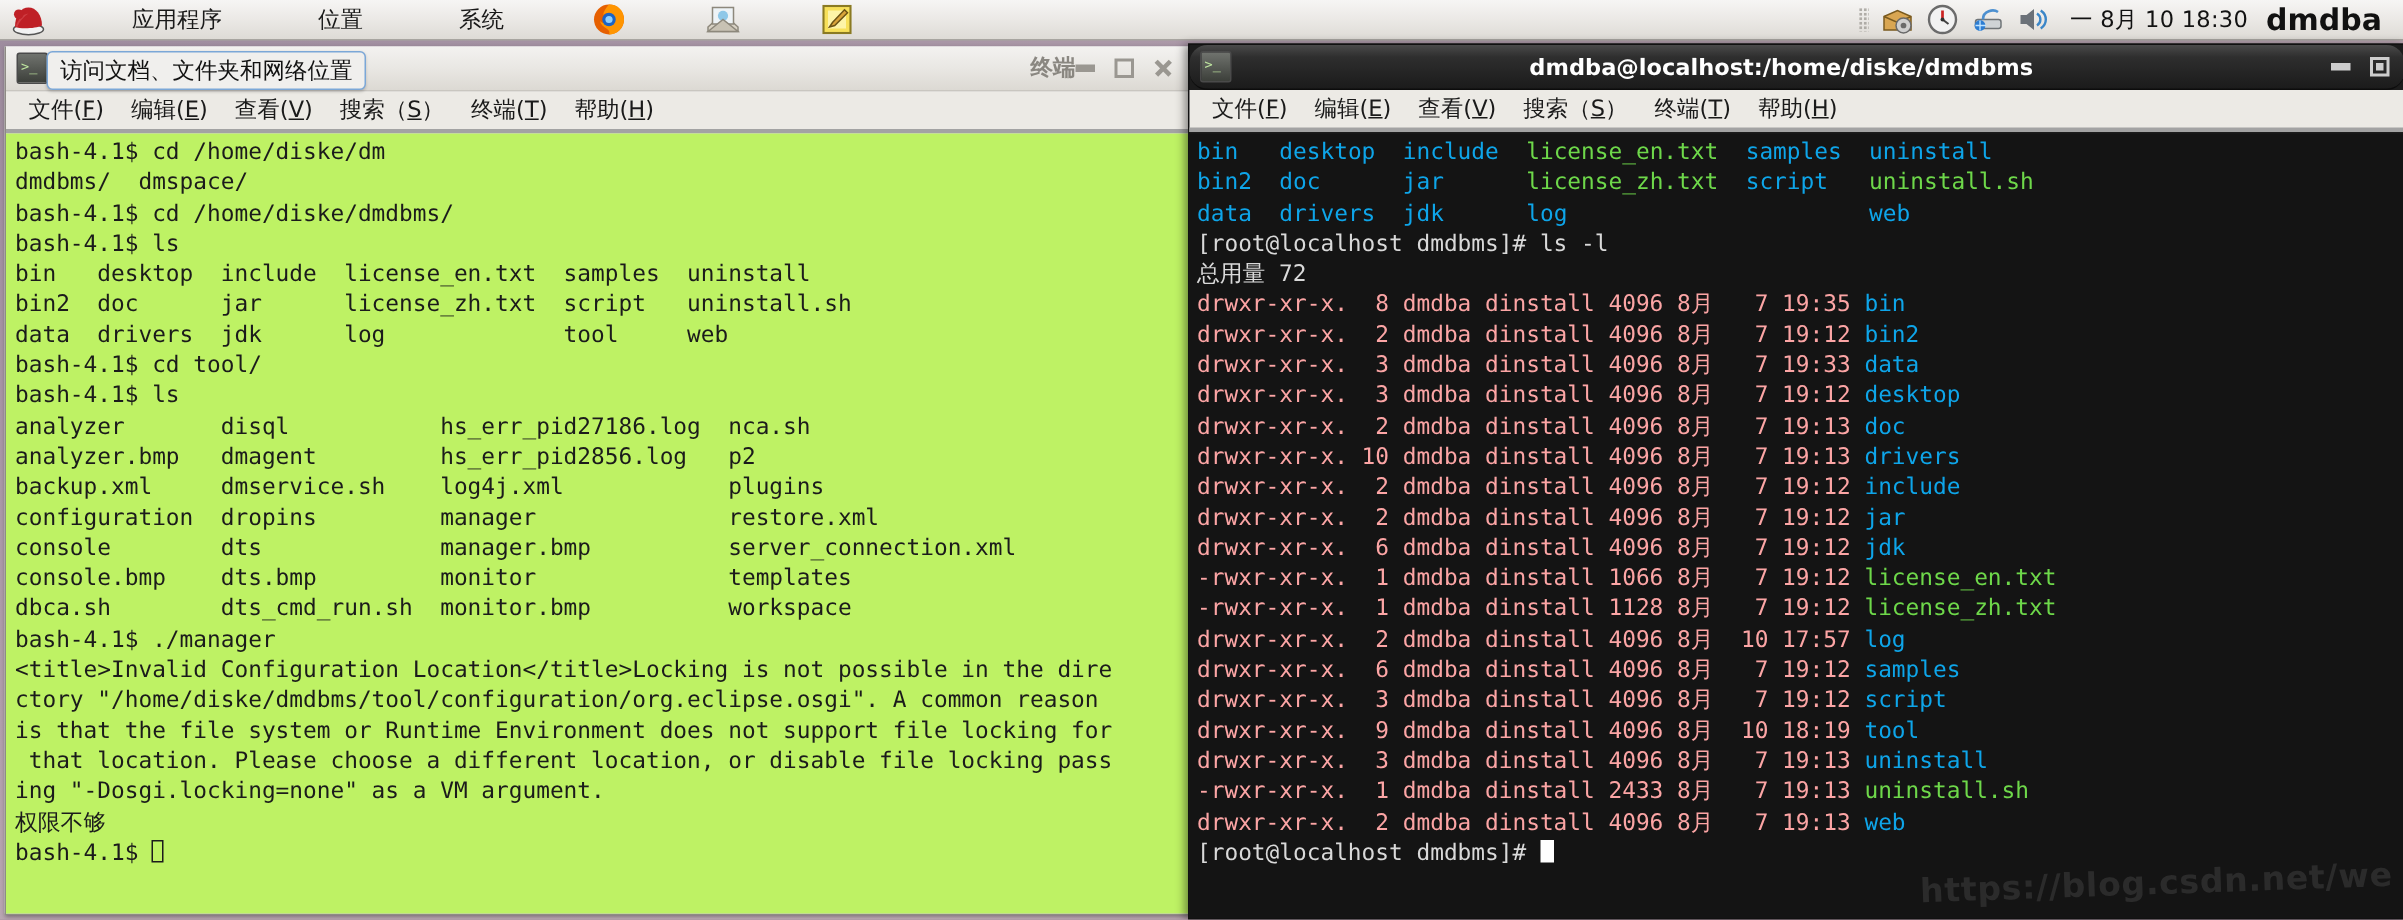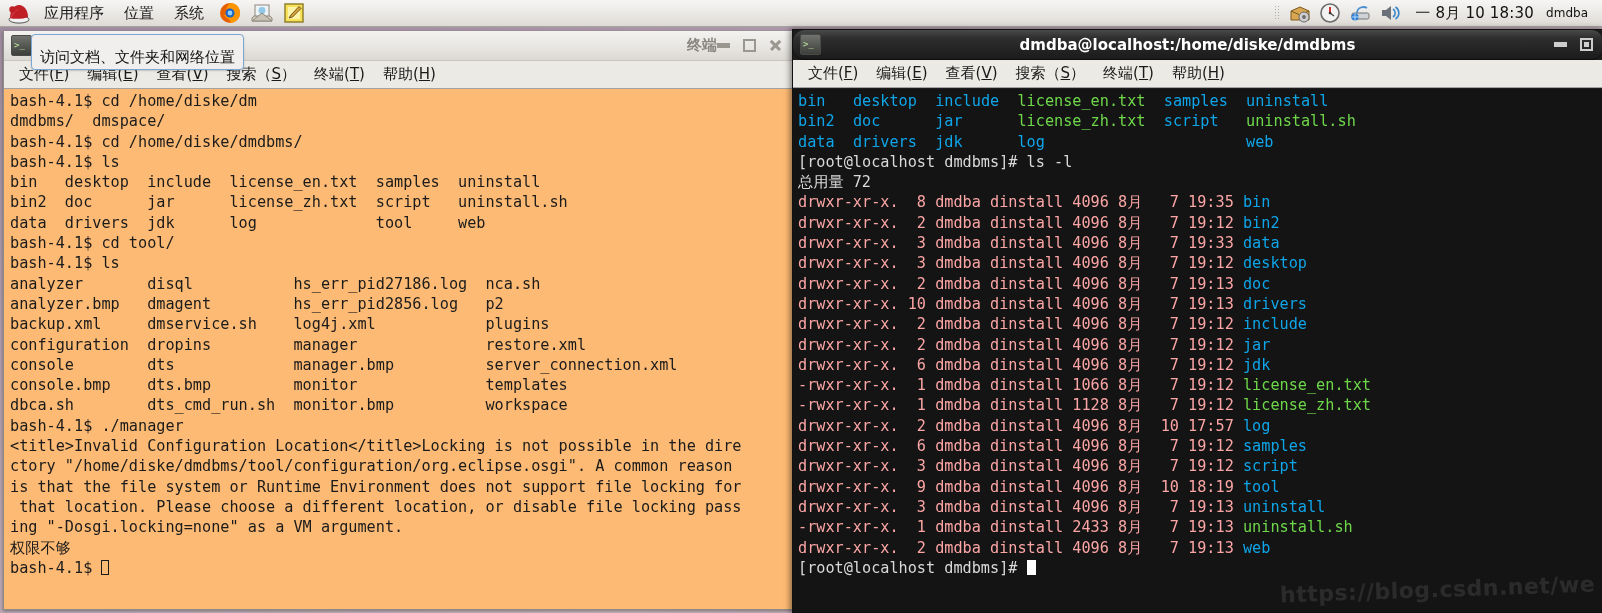--- a/index.html
+++ b/index.html
@@ -17,36 +17,36 @@
 
   
   #panel{
     position:absolute;left:0;top:0;width:1602px;height:27px;
     background:linear-gradient(to bottom,#f6f5f4 0%,#eceae7 45%,#dedbd6 100%);
     border-bottom:1px solid #a8a5a0;
     display:flex;align-items:center;
     font-size:15px;color:#1d1d1d;
     box-sizing:border-box;
   }
-  #panel .left{display:flex;align-items:center;height:100%;}
+  #panel .left{display:flex;align-items:center;height:100%;gap:44px;}
   #panel .right{margin-left:auto;display:flex;align-items:center;height:100%;padding-right:6px;}
   .menu-item{
     padding:2px 9px;margin:0 1px;font-size:15px;line-height:20px;
     font-family:"DejaVu Sans","Liberation Sans",sans-serif;
     color:#191919;white-space:nowrap;
   }
   .hat-logo{width:26px;height:22px;margin:0 2px 0 6px;position:relative;}
   .hat-logo svg{display:block}
   .panel-app{width:26px;height:24px;margin:0 3px;position:relative;}
   .tray-ico{width:24px;height:22px;margin:0 3px;position:relative;}
   .tray-grip{width:7px;height:16px;margin-right:4px;margin-left:8px;
     background-image:radial-gradient(#a5a29c 40%,transparent 41%);
     background-size:3px 3px;opacity:.85;}
   .clock{font-size:15px;padding:0 10px;color:#121212;white-space:nowrap;letter-spacing:.2px;text-align:right;}
-  .userlabel{font-size:12px;font-weight:normal;padding:0 8px 0 2px;color:#111;white-space:nowrap;}
+  .userlabel{font-size:20px;font-weight:bold;padding:0 8px 0 2px;color:#111;white-space:nowrap;}
 
   
   .window{position:absolute;box-sizing:border-box;}
   .titlebar{
     height:30px;display:flex;align-items:center;
     box-sizing:border-box;position:relative;
   }
   .titlebar .tb-ico{
     width:19px;height:19px;margin-left:7px;flex:0 0 auto;
     border:1px solid #4a4a4a;border-radius:2px;
@@ -62,21 +62,21 @@
     flex:1 1 auto;text-align:center;font-size:15px;font-weight:bold;
     white-space:nowrap;overflow:hidden;
   }
   .tb-btns{display:flex;align-items:center;gap:13px;padding-right:10px;flex:0 0 auto;}
   .btn-min{width:13px;height:5px;}
   .btn-max{width:13px;height:13px;box-sizing:border-box;}
   .btn-close{width:13px;height:13px;position:relative;}
 
   .menubar{
     height:28px;display:flex;align-items:center;
-    background:#eceae5;border-bottom:1px solid #a3a3a3;
+    background:#eceae5;border-bottom:3px solid #a3a3a3;
     box-sizing:border-box;padding-left:6px;
   }
   .mb-item{
     font-size:15px;color:#1a1a1a;padding:2px 9px;white-space:nowrap;
     font-family:"DejaVu Sans","Liberation Sans",sans-serif;
   }
   .mb-item u{text-decoration:underline;}
 
   .term{
     font-family:"DejaVu Sans Mono","Liberation Mono",monospace;
@@ -97,27 +97,27 @@
   }
   #win-left .tb-title{color:#8a8781;text-align:right;}
   #win-left .btn-min{background:#9a9791;}
   #win-left .btn-max{border:2px solid #9a9791;}
   #win-left .btn-close:before,#win-left .btn-close:after{
     content:"";position:absolute;left:0;top:5px;width:13px;height:2.6px;background:#9a9791;}
   #win-left .btn-close:before{transform:rotate(45deg);}
   #win-left .btn-close:after{transform:rotate(-45deg);}
   #left-term{
     position:absolute;left:0;top:58px;right:0;bottom:0;
-    background:#fdba74;color:#1b1b1b;padding:2px 12px 0 6px;
+    background:#bef264;color:#1b1b1b;padding:2px 12px 0 6px;
   }
   
   #tooltip{
     position:absolute;left:27px;top:3px;
     background:#f0efed;border:1px solid #7ba7d7;border-radius:4px;
-    padding:13px 8px 2px 8px;font-size:15px;color:#111;white-space:nowrap;
+    padding:3px 8px 2px 8px;font-size:15px;color:#111;white-space:nowrap;
     box-shadow:0 1px 2px rgba(0,0,0,.18);
   }
 
   
   #win-right{left:792px;top:29px;width:812px;height:584px;
     background:#1c1c1c;border:1px solid #111;
     box-shadow:-2px 0 6px rgba(0,0,0,.45);
   }
   #win-right .titlebar{
     background:linear-gradient(to bottom,#4a4a4a 0%,#2e2e2e 28%,#1b1b1b 100%);

